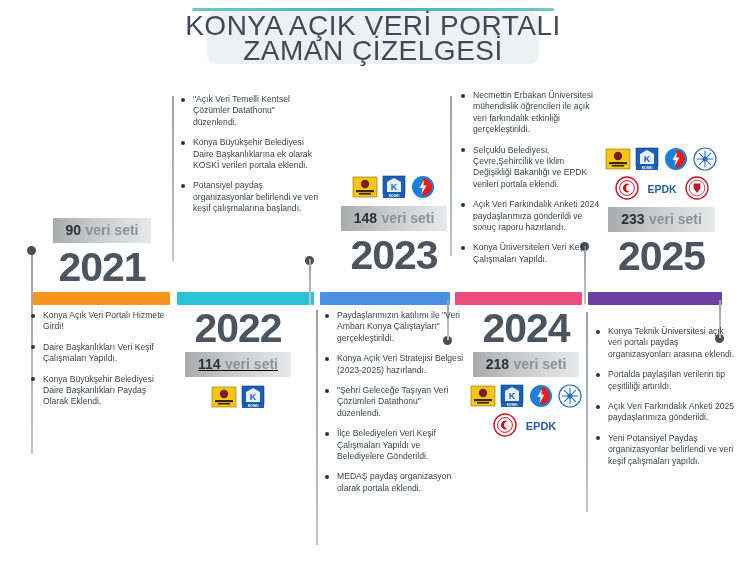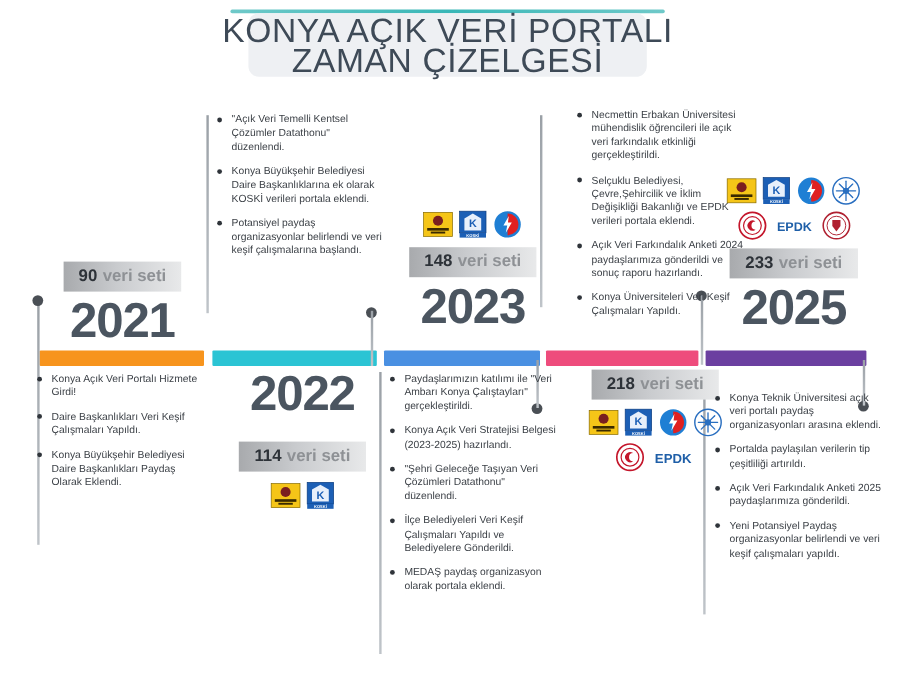--- a/index.html
+++ b/index.html
@@ -26,21 +26,21 @@
   .title-line {
     color: #3e4a57; font-size: 28px; letter-spacing: .5px; line-height: 25px;
     white-space: nowrap; font-weight: 400;
   }
 
   
   .col { position: absolute; top: 78px; width: 150px; height: 478px; }
   .col-2021 { left: 18px;  }
   .col-2022 { left: 168px; }
   .col-2023 { left: 318px; }
-  .col-2024 { left: 472px; text-decoration: underline; }
+  .col-2024 { left: 452px; text-decoration: underline; }
   .col-2025 { left: 585px; }
 
   
   .rail {
     position: absolute; width: 2px;
     background: linear-gradient(180deg,#9aa0a6,#bfc4c9);
   }
   .rail-dot {
     position: absolute; width: 9px; height: 9px; border-radius: 50%;
     background: #4a4f55;
@@ -134,23 +134,23 @@
       <li>Konya Büyükşehir Belediyesi Daire Başkanlıkları Paydaş Olarak Eklendi.</li>
     </ul>
   </div>
 
   <div class="col col-2022">
     <ul class="bullets" style="position:absolute;top:16px;left:12px;width:140px;">
       <li>"Açık Veri Temelli Kentsel Çözümler Datathonu" düzenlendi.</li>
       <li>Konya Büyükşehir Belediyesi Daire Başkanlıklarına ek olarak KOSKİ verileri portala eklendi.</li>
       <li>Potansiyel paydaş organizasyonlar belirlendi ve veri keşif çalışmalarına başlandı.</li>
     </ul>
-    <div class="stack items-center" style="position:absolute;top:228px;left:14px;width:140px;">
+    <div class="stack items-center" style="position:absolute;top:228px;left:0;width:140px;">
       <div class="year">2022</div>
-      <div class="badge" style="margin-top:18px;">
+      <div class="badge" style="margin-top:2px;text-decoration:underline;">
         <span class="num">114</span>
         <span class="lbl">veri seti</span>
       </div>
       <div class="logos center" style="margin-top:7px;width:120px;">
         <div class="logo">
           <svg viewBox="0 0 26 26">
               <rect x="1" y="3" width="24" height="20" fill="#F5C518" stroke="#8a6d00" stroke-width=".6"></rect>
               <circle cx="13" cy="10" r="4.2" fill="#7a1f1f"></circle>
               <rect x="4" y="16" width="18" height="2.2" fill="#3a2a00"></rect>
               <rect x="7" y="19" width="12" height="1.6" fill="#3a2a00"></rect>
@@ -213,20 +213,21 @@
   </div>
 
   <div class="col col-2024">
     <ul class="bullets" style="position:absolute;top:12px;left:8px;width:142px;">
       <li>Necmettin Erbakan Üniversitesi mühendislik öğrencileri ile açık veri farkındalık etkinliği gerçekleştirildi.</li>
       <li>Selçuklu Belediyesi, Çevre,Şehircilik ve İklim Değişikliği Bakanlığı ve EPDK verileri portala eklendi.</li>
       <li>Açık Veri Farkındalık Anketi 2024 paydaşlarımıza gönderildi ve sonuç raporu hazırlandı.</li>
       <li>Konya Üniversiteleri Veri Keşif Çalışmaları Yapıldı.</li>
     </ul>
     <div class="stack items-center" style="position:absolute;top:228px;left:4px;width:140px;">
+      <div class="year">2024</div>
       <div class="badge" style="margin-top:2px;">
         <span class="num">218</span>
         <span class="lbl">veri seti</span>
       </div>
       <div class="logos center" style="margin-top:6px;width:122px;">
         <div class="logo">
           <svg viewBox="0 0 26 26">
               <rect x="1" y="3" width="24" height="20" fill="#F5C518" stroke="#8a6d00" stroke-width=".6"></rect>
               <circle cx="13" cy="10" r="4.2" fill="#7a1f1f"></circle>
               <rect x="4" y="16" width="18" height="2.2" fill="#3a2a00"></rect>

